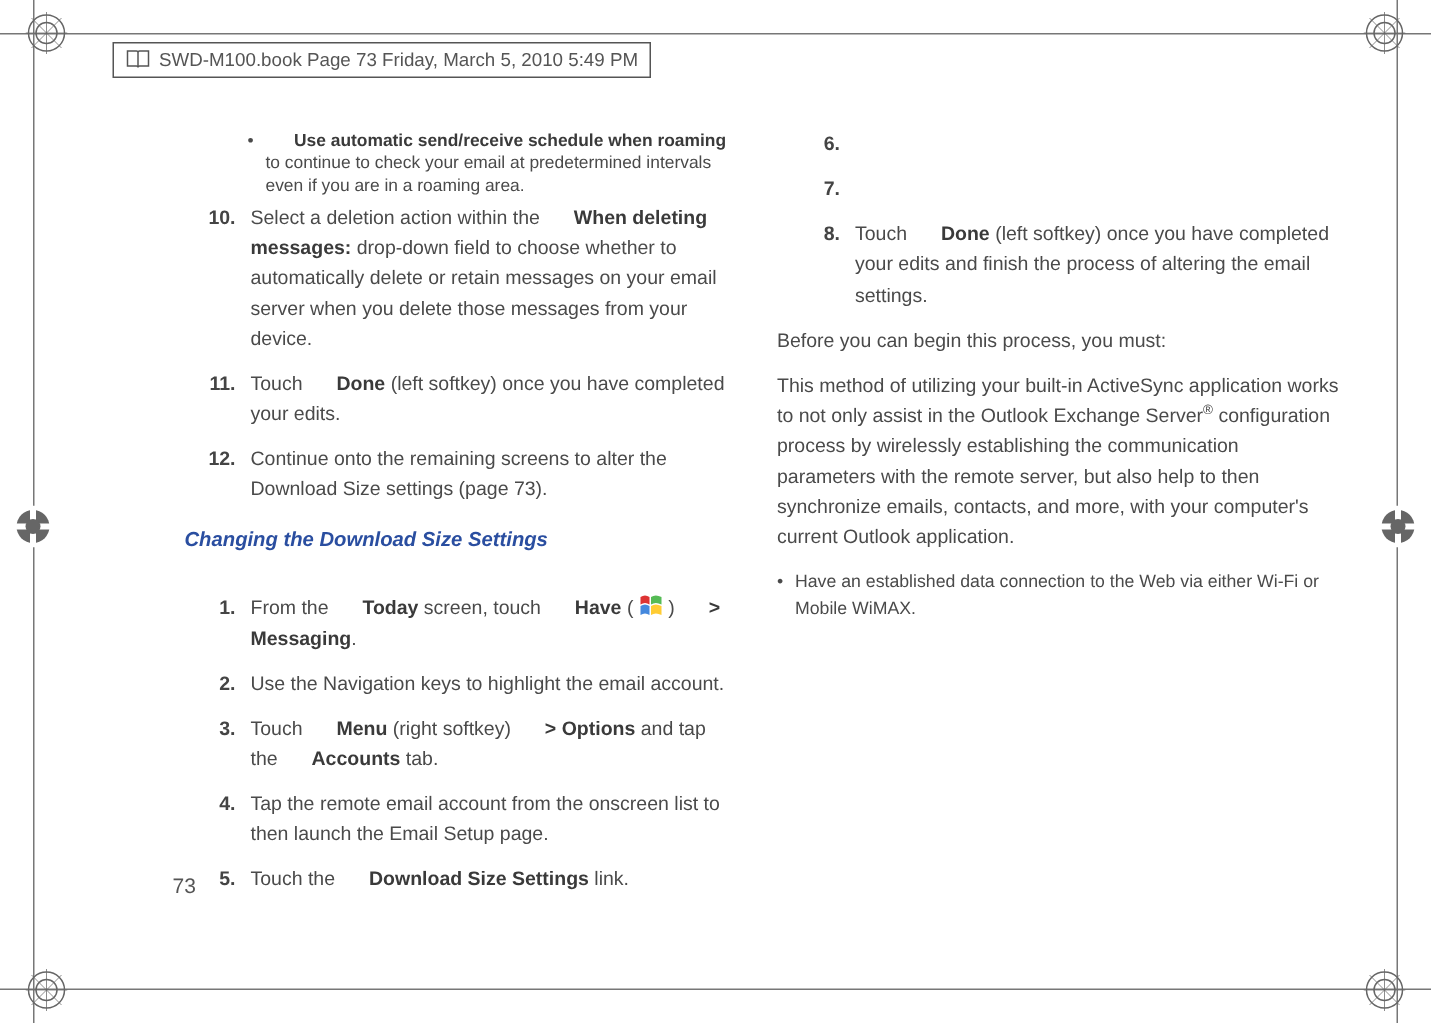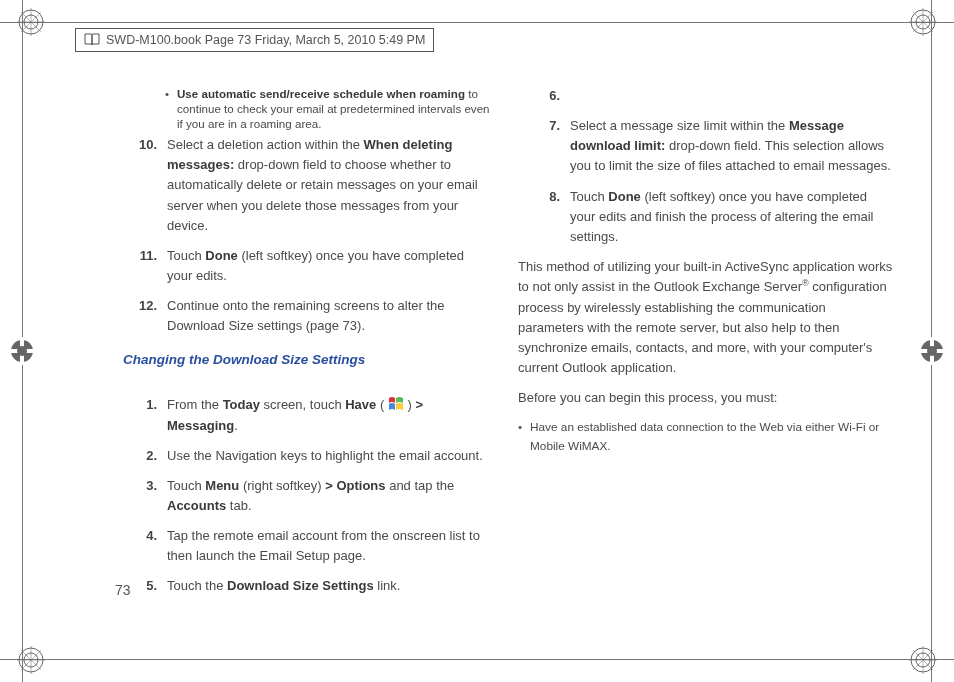--- a/index.html
+++ b/index.html
@@ -57,21 +57,21 @@
   .bullet-item { display:flex; margin:0 0 4px 50px; font-size:11.6px; line-height:1.3; }
   .bullet-item .dot { width:12px; flex:none; }
   .num-item { display:flex; margin:0 0 10px 14px; }
   .num-item .num { width:28px; flex:none; text-align:right; font-weight:bold; color:#444; padding-right:10px;}
   .num-item .txt { flex:1; }
   .sub-h { color:#2a4ea0; font-style:italic; font-weight:bold; font-size:13.5px; margin:14px 0 24px 8px;}
   .sec-h { color:#2a4ea0; font-weight:bold; font-size:15px; margin:10px 0 6px 0; line-height:1.35;}
   .body-p { margin:0 0 10px 0; }
   .body-bullet { margin:0 0 6px 0; display:flex; font-size:11.8px; }
   .body-bullet .dot { width:12px; flex:none;}
-  b { color:#3a3a3a; font-weight:bold; }
+  b { color:#3a3a3a; font-weight:bold;margin-left:19px; }
   .start-icon {
     display:inline-block; width:16px; height:16px; vertical-align:-3px;
   }
   .sup { vertical-align: super; font-size:9px;}
   .pgnum {
     position:absolute; left:115px; top:582px; font-size:14px; color:#555;
   }
 </style>
 </head>
 <body>
@@ -225,38 +225,35 @@
   </div>
 
   <div class="col">
 
     <div class="num-item">
       <span class="num">6.</span>
     </div>
 
     <div class="num-item">
       <span class="num">7.</span>
-      <span class="txt">
-        <span>Select a message size limit within the </span><b>Message download limit:</b><span> drop-down field. This selection allows you to limit the size of files attached to email messages.</span>
-      </span>
     </div>
 
     <div class="num-item">
       <span class="num">8.</span>
       <span class="txt">
         <span>Touch </span><b>Done</b><span> (left softkey) once you have completed your edits and finish the process of altering the email settings.</span>
       </span>
     </div>
 
+
+    <div class="body-p">Before you can begin this process, you must:</div>
 
     <div class="body-p">
       <span>This method of utilizing your built-in ActiveSync application works to not only assist in the Outlook Exchange Server</span><span class="sup">®</span><span> configuration process by wirelessly establishing the communication parameters with the remote server, but also help to then synchronize emails, contacts, and more, with your computer's current Outlook application.</span>
     </div>
-
-    <div class="body-p">Before you can begin this process, you must:</div>
 
     <div class="body-bullet">
       <span class="dot">•</span>
       <span>Have an established data connection to the Web via either Wi-Fi or Mobile WiMAX.</span>
     </div>
 
   </div>
 </div>
 
 <div class="pgnum">73</div>

